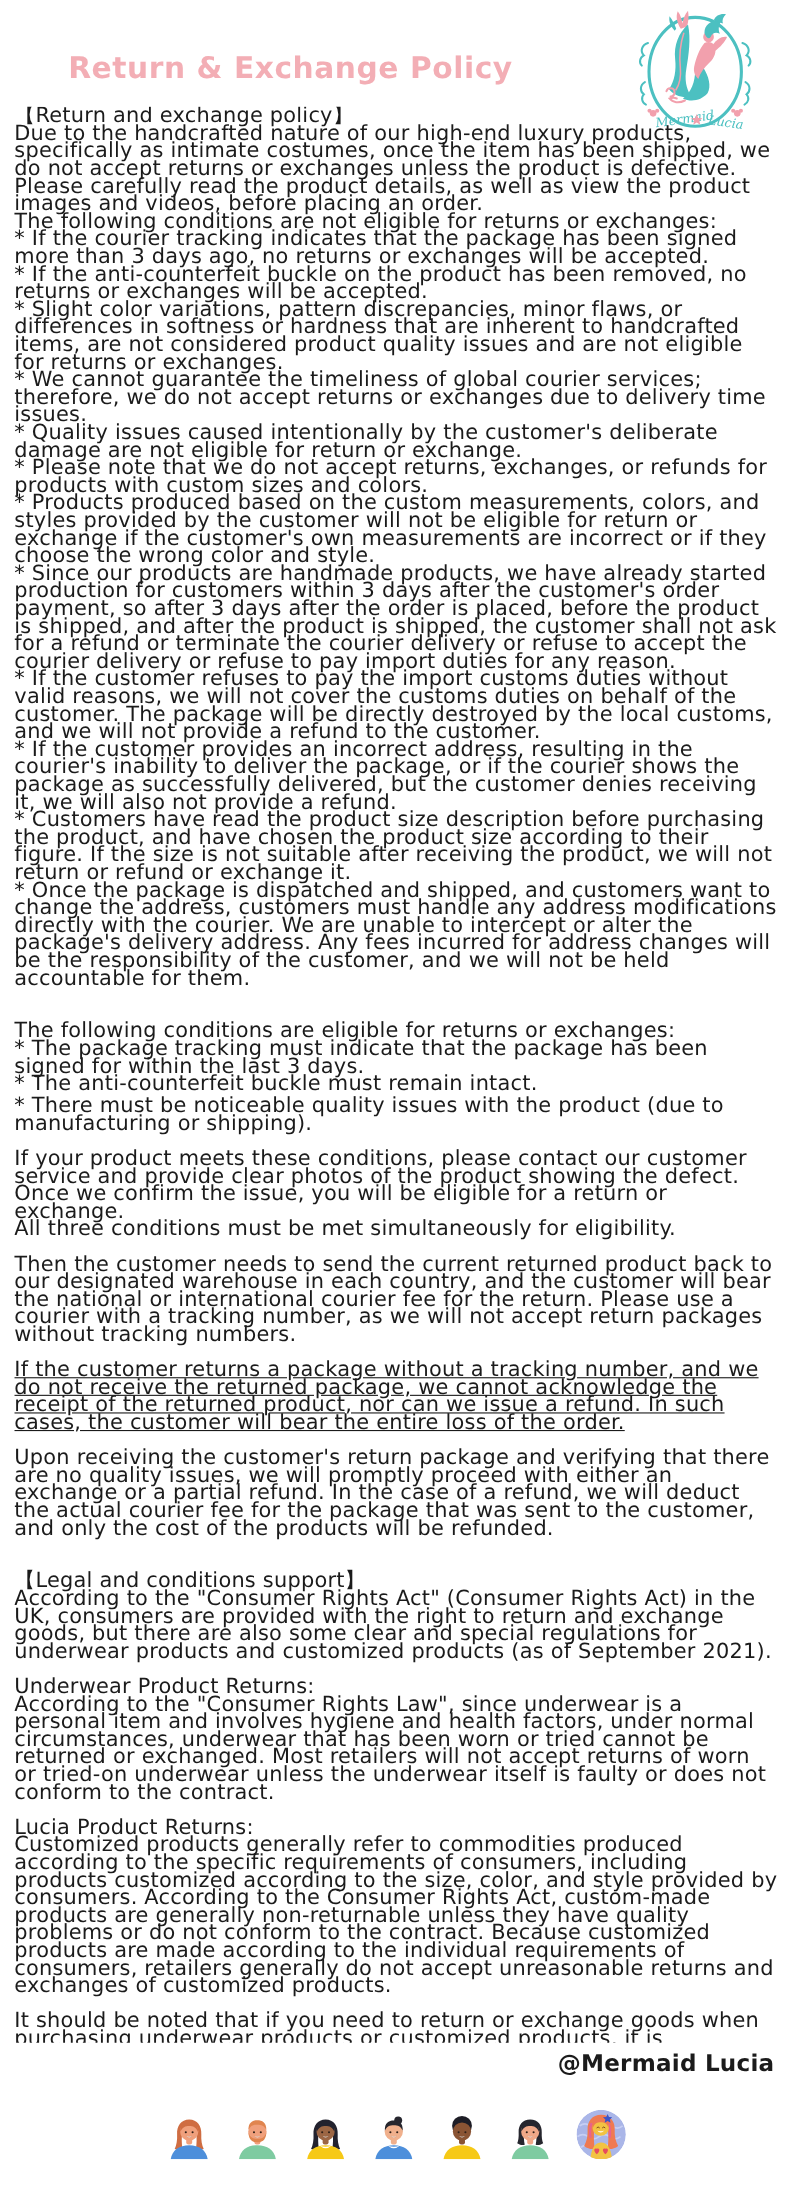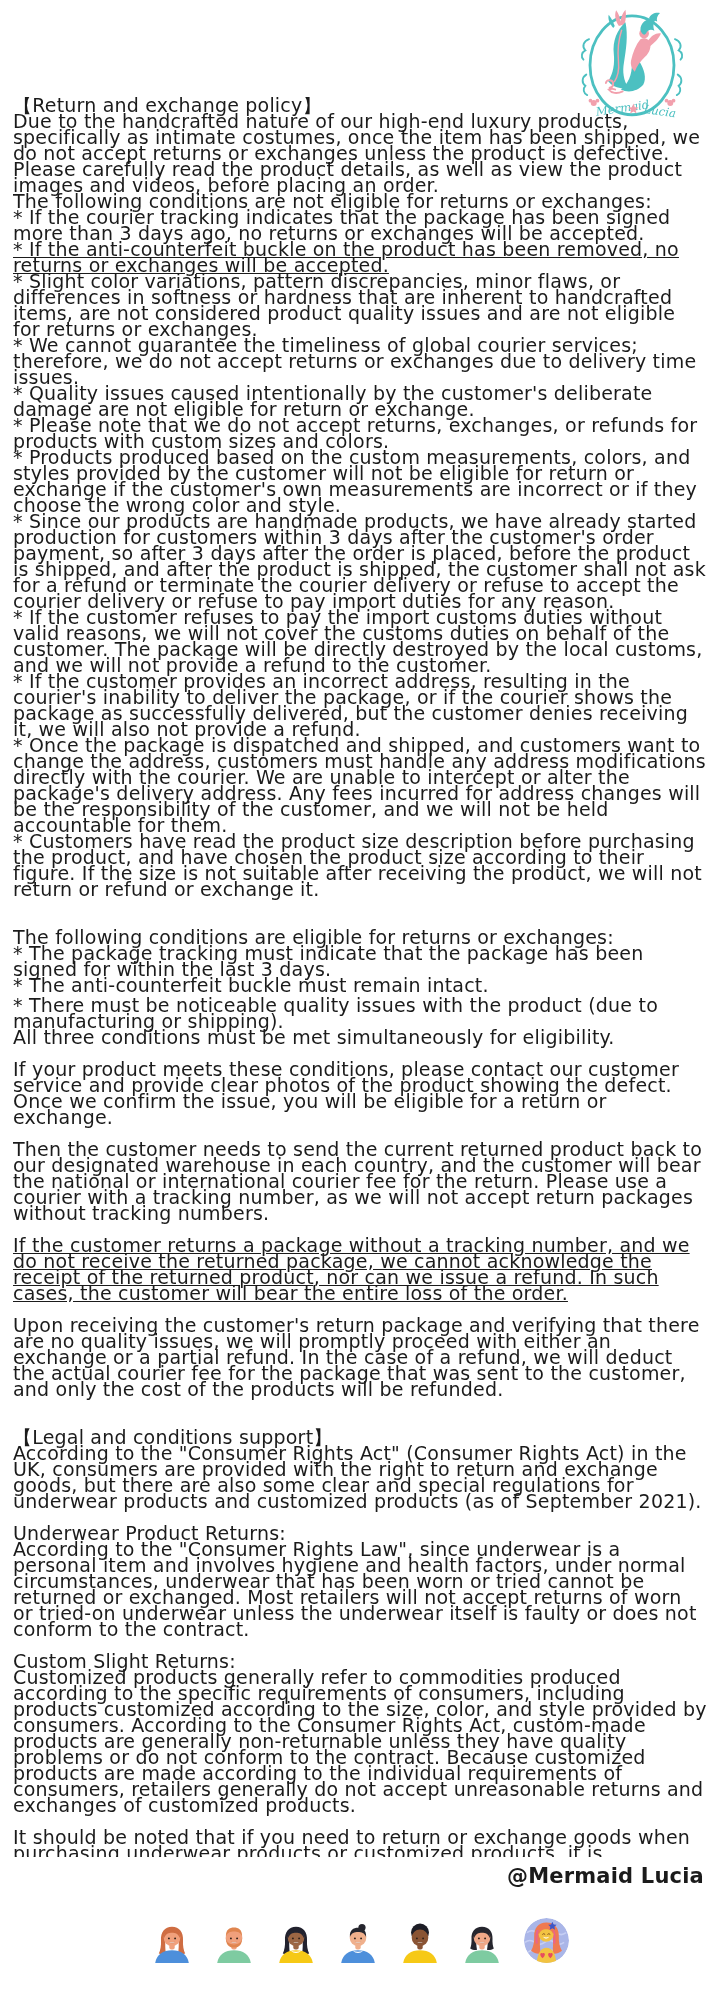--- a/index.html
+++ b/index.html
@@ -32,20 +32,21 @@
     position:absolute; top:1918px; left:0; right:0;
     display:flex; justify-content:center; align-items:flex-end; gap:22px;
   }
   .avatars svg { display:block; }
 </style>
 </head>
 <body>
 
 <div class="page">
 
+  <div class="page-title">Return &amp; Exchange Policy</div>
 
   <svg class="logo" viewBox="0 0 120 132" aria-hidden="true">
     <ellipse cx="60" cy="62" rx="45" ry="53" fill="#ffffff" stroke="#4cc0c1" stroke-width="3"></ellipse>
     <g fill="none" stroke="#4cc0c1" stroke-width="2" stroke-linecap="round">
       <path d="M14,34 C8,36 6,42 10,46 C6,48 5,53 8,56"></path>
       <path d="M11,72 C6,75 6,81 10,84 C7,87 8,92 12,94"></path>
       <path d="M106,34 C112,36 114,42 110,46 C114,48 115,53 112,56"></path>
       <path d="M109,72 C114,75 114,81 110,84 C113,87 112,92 108,94"></path>
     </g>
     <g fill="#f2a0ad">
@@ -74,45 +75,45 @@
       <text x="72" y="113" transform="rotate(8 72 113)">Lucia</text>
     </g>
     <polygon fill="#f2a0ad" points="61.5,103 63,107 67,107.3 64,109.8 64.9,113.6 61.5,111.5 58.1,113.6 59,109.8 56,107.3 60,107"></polygon>
   </svg>
 
   <div class="doc" id="doc">
       <p style="margin-top: 0px;">【Return and exchange policy】</p>
       <p style="margin-top: 0px;">Due to the handcrafted nature of our high-end luxury products, specifically as intimate costumes, once the item has been shipped, we do not accept returns or exchanges unless the product is defective. Please carefully read the product details, as well as view the product images and videos, before placing an order.</p>
       <p style="margin-top: 0px;">The following conditions are not eligible for returns or exchanges:</p>
       <p style="margin-top: 0px;">* If the courier tracking indicates that the package has been signed more than 3 days ago, no returns or exchanges will be accepted.</p>
-      <p style="margin-top: 0px; text-decoration: underline;">* If the anti-counterfeit buckle on the product has been removed, no returns or exchanges will be accepted.</p>
+      <p style="margin-top: 0px;">* If the anti-counterfeit buckle on the product has been removed, no returns or exchanges will be accepted.</p>
       <p style="margin-top: 0px;">* Slight color variations, pattern discrepancies, minor flaws, or differences in softness or hardness that are inherent to handcrafted items, are not considered product quality issues and are not eligible for returns or exchanges.</p>
       <p style="margin-top: 0px;">* We cannot guarantee the timeliness of global courier services; therefore, we do not accept returns or exchanges due to delivery time issues.</p>
       <p style="margin-top: 0px;">* Quality issues caused intentionally by the customer's deliberate damage are not eligible for return or exchange.</p>
       <p style="margin-top: 0px;">* Please note that we do not accept returns, exchanges, or refunds for products with custom sizes and colors.</p>
       <p style="margin-top: 0px;">* Products produced based on the custom measurements, colors, and styles provided by the customer will not be eligible for return or exchange if the customer's own measurements are incorrect or if they choose the wrong color and style.</p>
       <p style="margin-top: 0px;">* Since our products are handmade products, we have already started production for customers within 3 days after the customer's order payment, so after 3 days after the order is placed, before the product is shipped, and after the product is shipped, the customer shall not ask for a refund or terminate the courier delivery or refuse to accept the courier delivery or refuse to pay import duties for any reason.</p>
       <p style="margin-top: 0px;">* If the customer refuses to pay the import customs duties without valid reasons, we will not cover the customs duties on behalf of the customer. The package will be directly destroyed by the local customs, and we will not provide a refund to the customer.</p>
       <p style="margin-top: 0px;">* If the customer provides an incorrect address, resulting in the courier's inability to deliver the package, or if the courier shows the package as successfully delivered, but the customer denies receiving it, we will also not provide a refund.</p>
+      <p style="margin-top: 0px;">* Customers have read the product size description before purchasing the product, and have chosen the product size according to their figure. If the size is not suitable after receiving the product, we will not return or refund or exchange it.</p>
       <p style="margin-top: 0px;">* Once the package is dispatched and shipped, and customers want to change the address, customers must handle any address modifications directly with the courier. We are unable to intercept or alter the package's delivery address. Any fees incurred for address changes will be the responsibility of the customer, and we will not be held accountable for them.</p>
-      <p style="margin-top: 0px;">* Customers have read the product size description before purchasing the product, and have chosen the product size according to their figure. If the size is not suitable after receiving the product, we will not return or refund or exchange it.</p>
       <p style="margin-top: 32px;">The following conditions are eligible for returns or exchanges:</p>
       <p style="margin-top: 0px;">* The package tracking must indicate that the package has been signed for within the last 3 days.</p>
       <p style="margin-top: 0px;">* The anti-counterfeit buckle must remain intact.</p>
       <p style="margin-top: 4px;">* There must be noticeable quality issues with the product (due to manufacturing or shipping).</p>
+      <p style="margin-top: 16px;">If your product meets these conditions, please contact our customer service and provide clear photos of the product showing the defect. Once we confirm the issue, you will be eligible for a return or exchange.</p>
       <p style="margin-top: 0px;">All three conditions must be met simultaneously for eligibility.</p>
-      <p style="margin-top: 16px;">If your product meets these conditions, please contact our customer service and provide clear photos of the product showing the defect. Once we confirm the issue, you will be eligible for a return or exchange.</p>
       <p style="margin-top: 16px;">Then the customer needs to send the current returned product back to our designated warehouse in each country, and the customer will bear the national or international courier fee for the return. Please use a courier with a tracking number, as we will not accept return packages without tracking numbers.</p>
       <p style="margin-top: 16px; text-decoration: underline;">If the customer returns a package without a tracking number, and we do not receive the returned package, we cannot acknowledge the receipt of the returned product, nor can we issue a refund. In such cases, the customer will bear the entire loss of the order.</p>
       <p style="margin-top: 16px;">Upon receiving the customer's return package and verifying that there are no quality issues, we will promptly proceed with either an exchange or a partial refund. In the case of a refund, we will deduct the actual courier fee for the package that was sent to the customer, and only the cost of the products will be refunded.</p>
       <p style="margin-top: 32px;">【Legal and conditions support】</p>
       <p style="margin-top: 0px;">According to the "Consumer Rights Act" (Consumer Rights Act) in the UK, consumers are provided with the right to return and exchange goods, but there are also some clear and special regulations for underwear products and customized products (as of September 2021).</p>
       <p style="margin-top: 16px;">Underwear Product Returns:</p>
       <p style="margin-top: 0px;">According to the "Consumer Rights Law", since underwear is a personal item and involves hygiene and health factors, under normal circumstances, underwear that has been worn or tried cannot be returned or exchanged. Most retailers will not accept returns of worn or tried-on underwear unless the underwear itself is faulty or does not conform to the contract.</p>
-      <p style="margin-top: 16px;">Custom Slight Returns:</p>
+      <p style="margin-top: 16px;">Lucia Product Returns:</p>
       <p style="margin-top: 0px;">Customized products generally refer to commodities produced according to the specific requirements of consumers, including products customized according to the size, color, and style provided by consumers. According to the Consumer Rights Act, custom-made products are generally non-returnable unless they have quality problems or do not conform to the contract. Because customized products are made according to the individual requirements of consumers, retailers generally do not accept unreasonable returns and exchanges of customized products.</p>
       <p style="margin-top: 16px;">It should be noted that if you need to return or exchange goods when purchasing underwear products or customized products, it is recommended that you learn more about the relevant return and exchange policies and conditions before purchasing. When in doubt, it is best to consult a relevant legal professional. If the customer has paid for the products on this website, it means that the customer has read and agreed to the above return and exchange policy by default, and agrees to perform according to the above return and exchange instructions. Our company is located in the UK, and global orders must comply with UK laws and regulations.</p>
     </div>
 
   <div class="signature">@Mermaid Lucia</div>
 
   <div class="avatars" id="avatars">
       <svg width="40" height="40" viewBox="0 0 40 40">
         <path d="M20,3.8 C12.6,3.8 8.6,9.6 9,17.2 C9.3,22.6 8.4,27.2 6.8,30.6 C9.4,31.8 12.4,31.4 13.8,30.2 C13.2,25.4 13,20.4 13.6,17 C14.6,13.4 17,11.8 20,11.8 C23,11.8 25.4,13.4 26.4,17 C27,20.4 26.8,25.4 26.2,30.2 C27.6,31.4 30.6,31.8 33.2,30.6 C31.6,27.2 30.7,22.6 31,17.2 C31.4,9.6 27.4,3.8 20,3.8 Z" fill="#cf6d42"></path>
         <rect x="17.3" y="20.5" width="5.4" height="6" rx="2" fill="#f0a07c"></rect>

